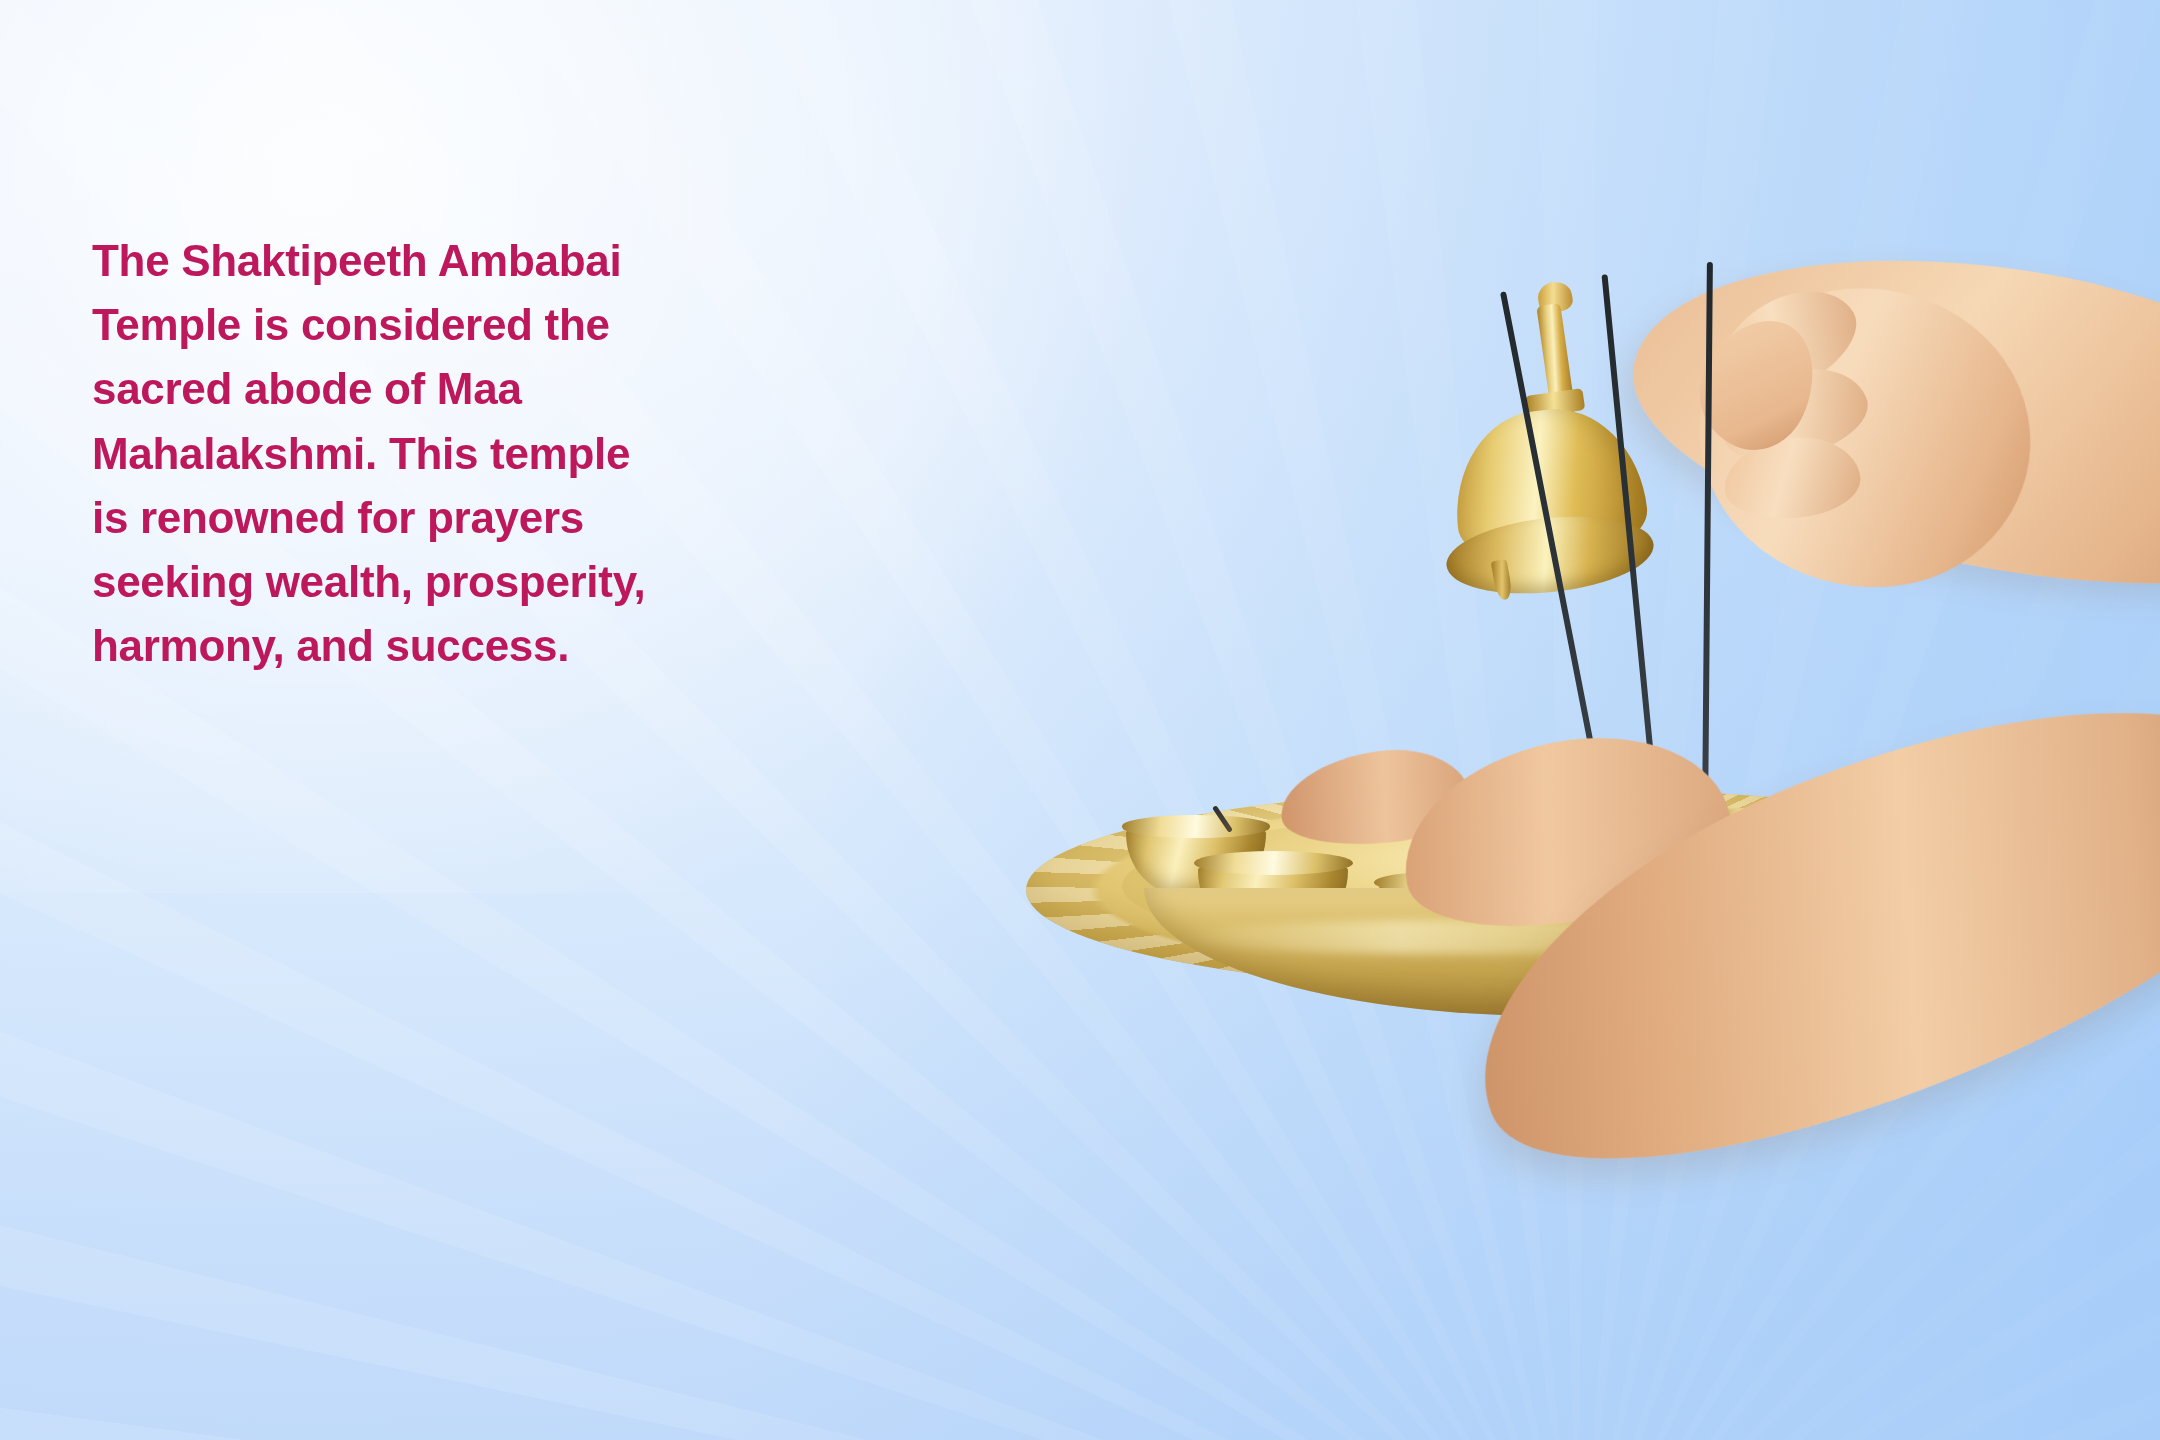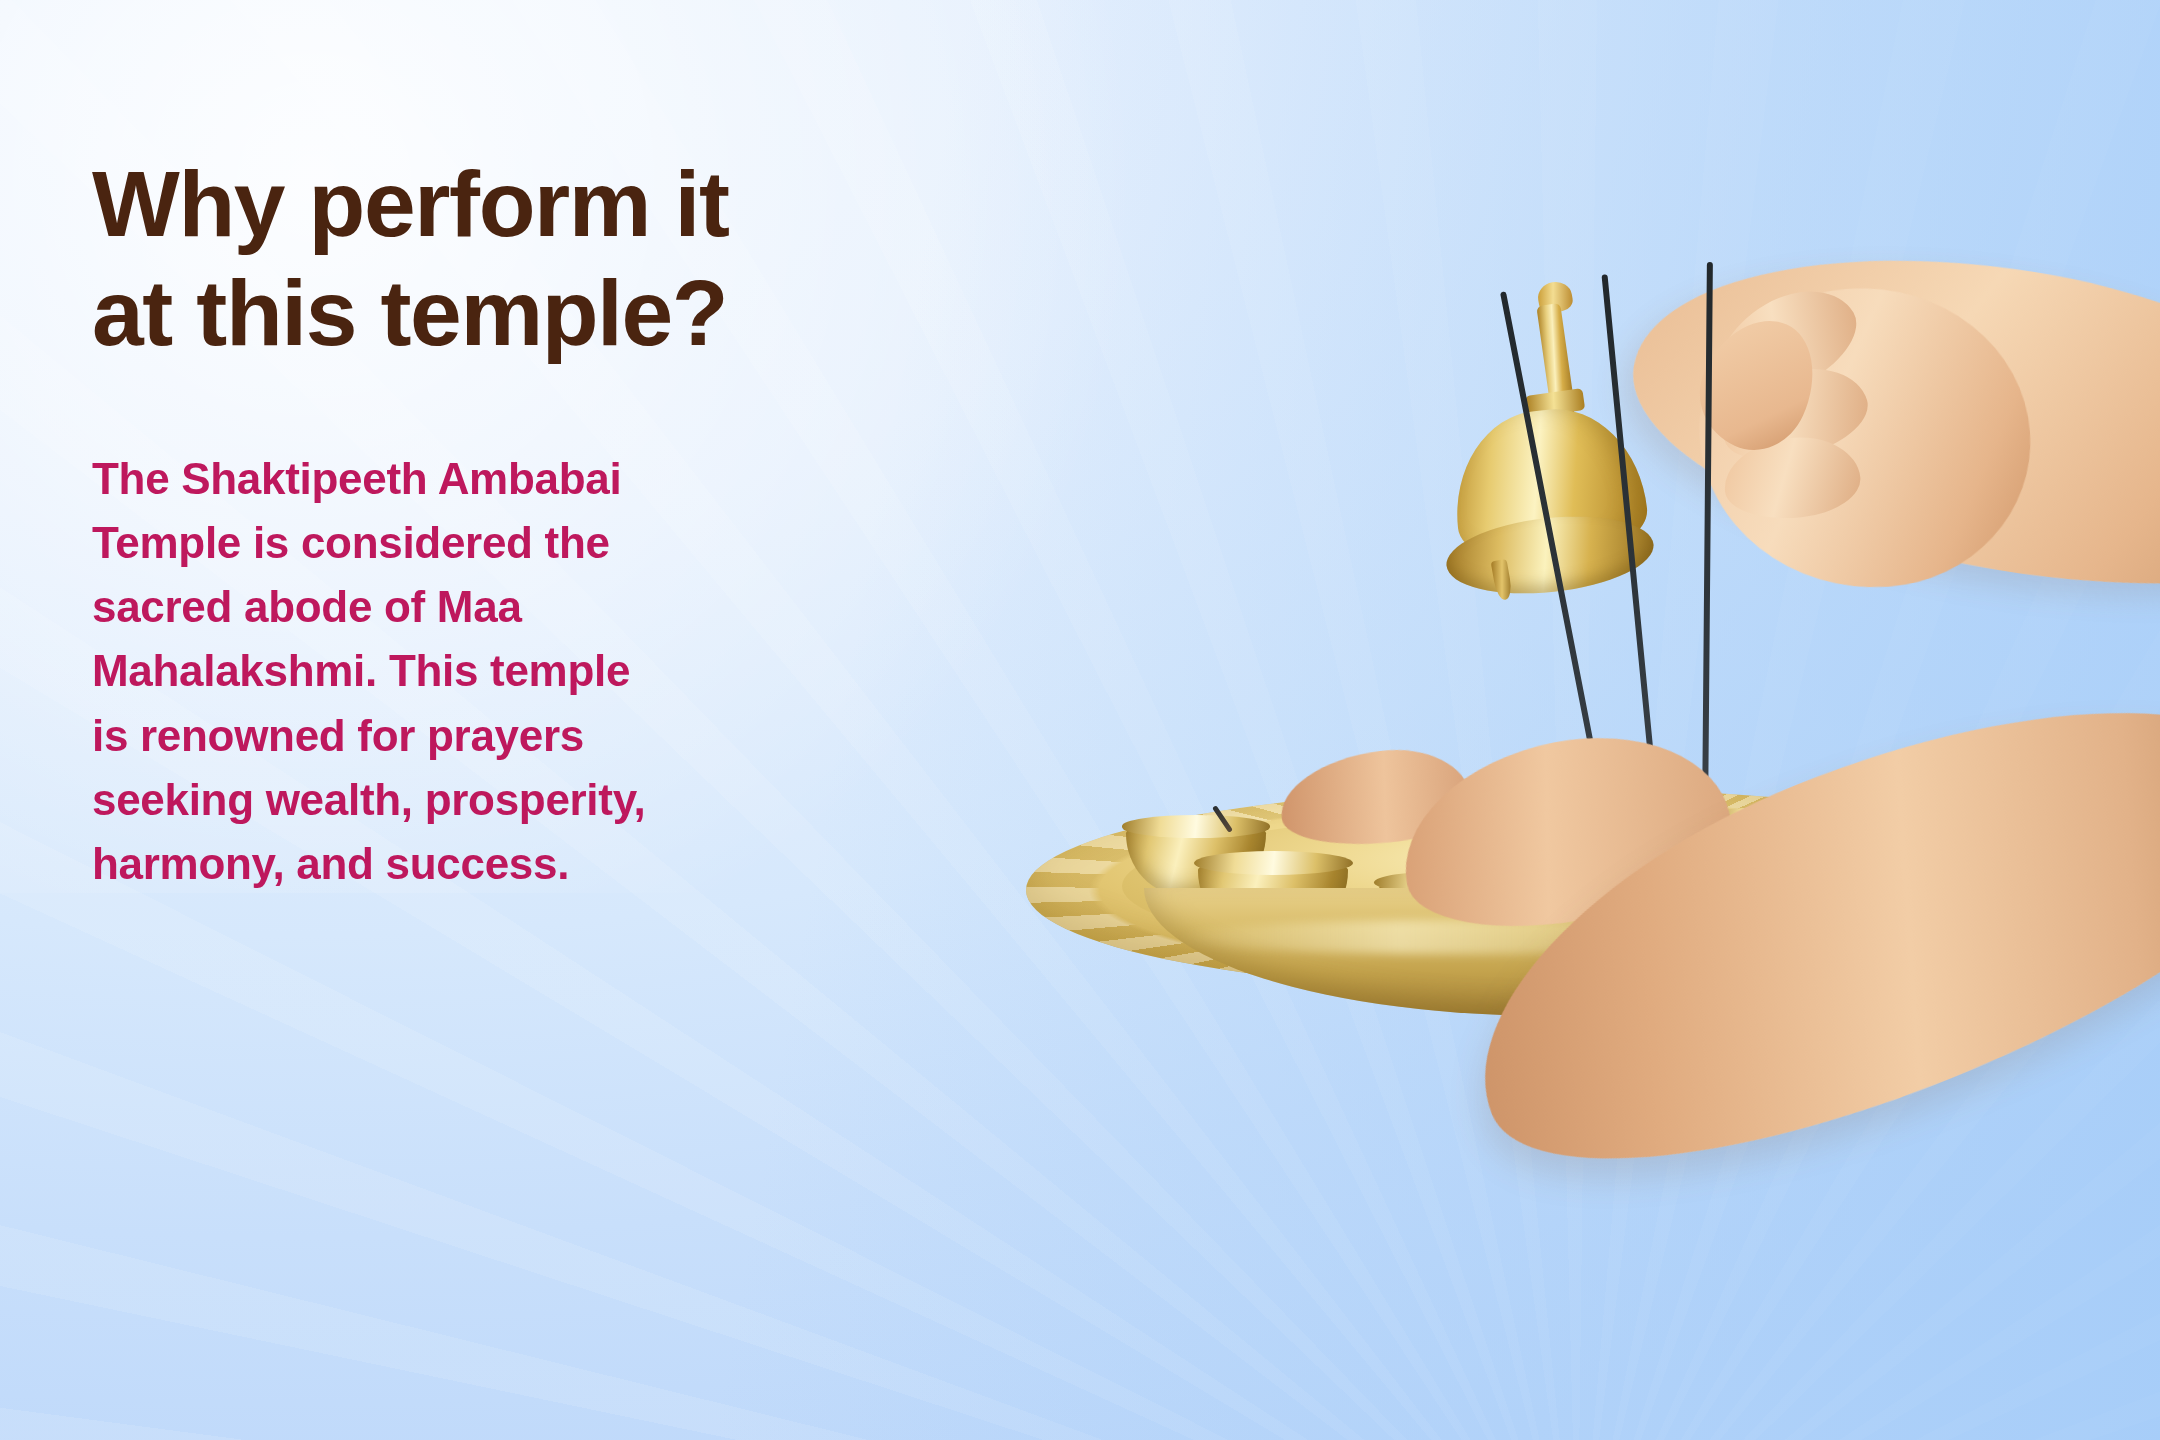--- a/index.html
+++ b/index.html
@@ -284,22 +284,20 @@
 </style>
 </head>
 <body>
 
 <div id="bg-base"></div>
 <div id="bg-rays"></div>
 <div id="bg-right-wash"></div>
 <div id="bg-glow"></div>
 
 <div id="text-col">
-  <h1 id="heading">Why perform it
-at this temple?</h1>
 
   <p id="body-para">The Shaktipeeth Ambabai
 Temple is considered the
 sacred abode of Maa
 Mahalakshmi. This temple
 is renowned for prayers
 seeking wealth, prosperity,
 harmony, and success.</p>
 </div>
 

